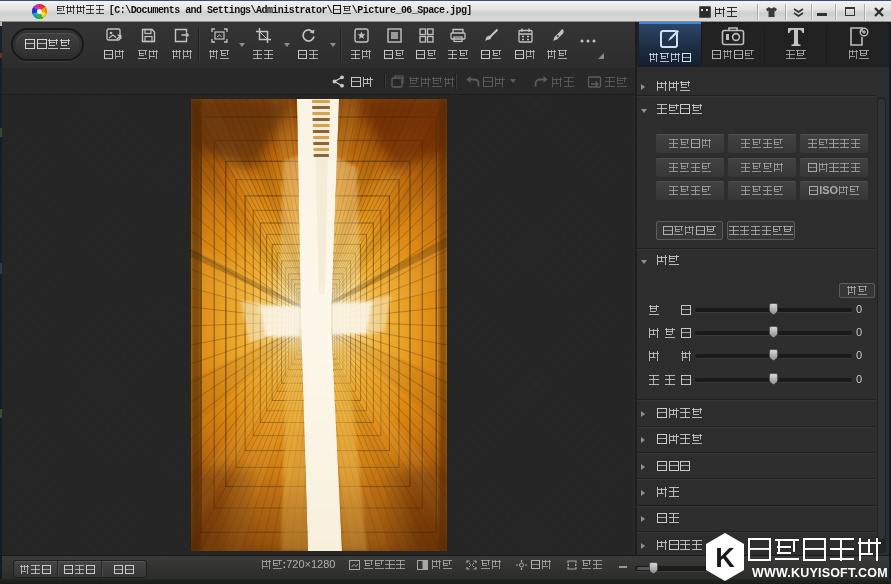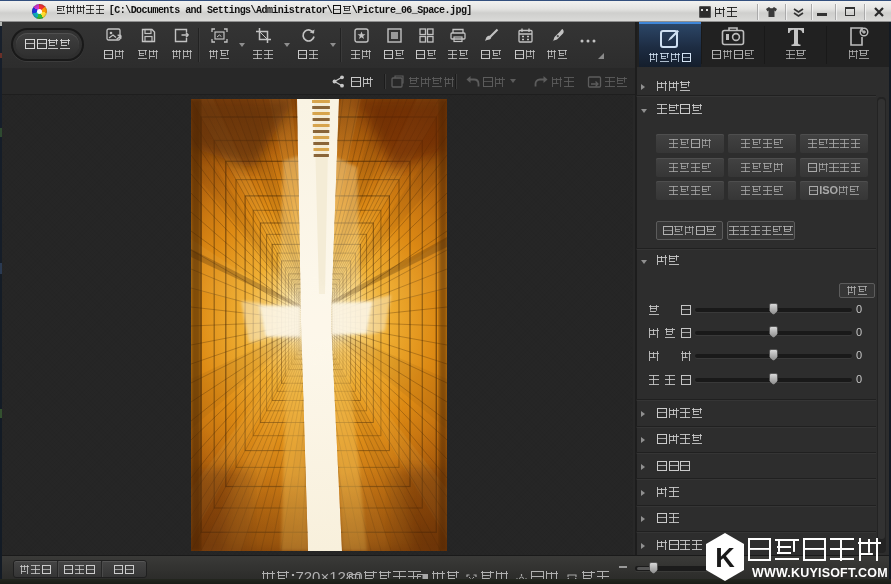--- a/index.html
+++ b/index.html
@@ -73,21 +73,21 @@
 #scroll{left:877px;top:97px;width:9px;height:456px;background:#232323;border-radius:4px;}
 #scrollthumb{left:878px;top:99px;width:7px;height:440px;background:#323232;border-radius:3px;}
 
 #bbar{left:2px;top:555px;width:887px;height:24px;
  background:linear-gradient(#3a3a38,#2c2c2a);border-top:1px solid #1a1a1a;}
 #bedge{left:0;top:579px;width:891px;height:5px;background:linear-gradient(#23261f,#191c16);}
 .bbtns{position:absolute;left:11px;top:4px;height:18px;border:1px solid #1f1f1f;border-radius:3px;
  background:linear-gradient(#454545,#353535);box-shadow:inset 0 1px 0 #565656;display:flex;}
 .bbtns div{width:44px;text-align:center;font-size:11px;color:#cccccc;line-height:17px;border-right:1px solid #262626;box-shadow:1px 0 0 #4a4a4a;}
 .bbtns div:last-child{border-right:none;box-shadow:none;}
-.bitem{position:absolute;top:12px;color:#b0b0b0;font-size:15px;}
+.bitem{position:absolute;top:2px;color:#b0b0b0;font-size:11px;}
 .bitem svg{vertical-align:-2px;margin-right:3px;}
 
 #wm{left:700px;top:528px;width:191px;height:56px;color:#fff;}
 </style></head><body>
 <div class="ab" style="left:0;top:0;width:891px;height:584px;background:#282828"></div>
 <div class="ab" style="left:0;top:0;width:2px;height:584px;background:linear-gradient(#18202c 0 3%,#b5b8b5 3% 4.5%,#18202c 4.5% 9%,#6a3028 9% 10%,#161e2a 10% 22%,#2e4a30 22% 23.5%,#151d28 23.5% 45%,#2a3a52 45% 47%,#141c26 47% 70%,#33502f 70% 71.5%,#131b25 71.5% 100%)"></div>
 <div class="ab" style="left:889px;top:22px;width:2px;height:557px;background:#131a23"></div>
 <div id="tbar" class="ab">
     <div class="ab" style="left:9px;top:6px;width:73px;height:33px;border:2px solid #191919;border-radius:17px;box-shadow:0 1px 0 rgba(255,255,255,.07);"></div>
     <div class="ab" style="left:14px;top:11px;width:63px;height:23px;border-radius:12px;background:linear-gradient(#3f3f3f,#303030);box-shadow:inset 0 1px 0 #505050;color:#d8d8d8;font-size:12px;text-align:center;line-height:23px;"><span class="zt "><i class="z zb"></i><i class="z zb"></i><i class="z zd"></i><i class="z zd"></i></span></div>

